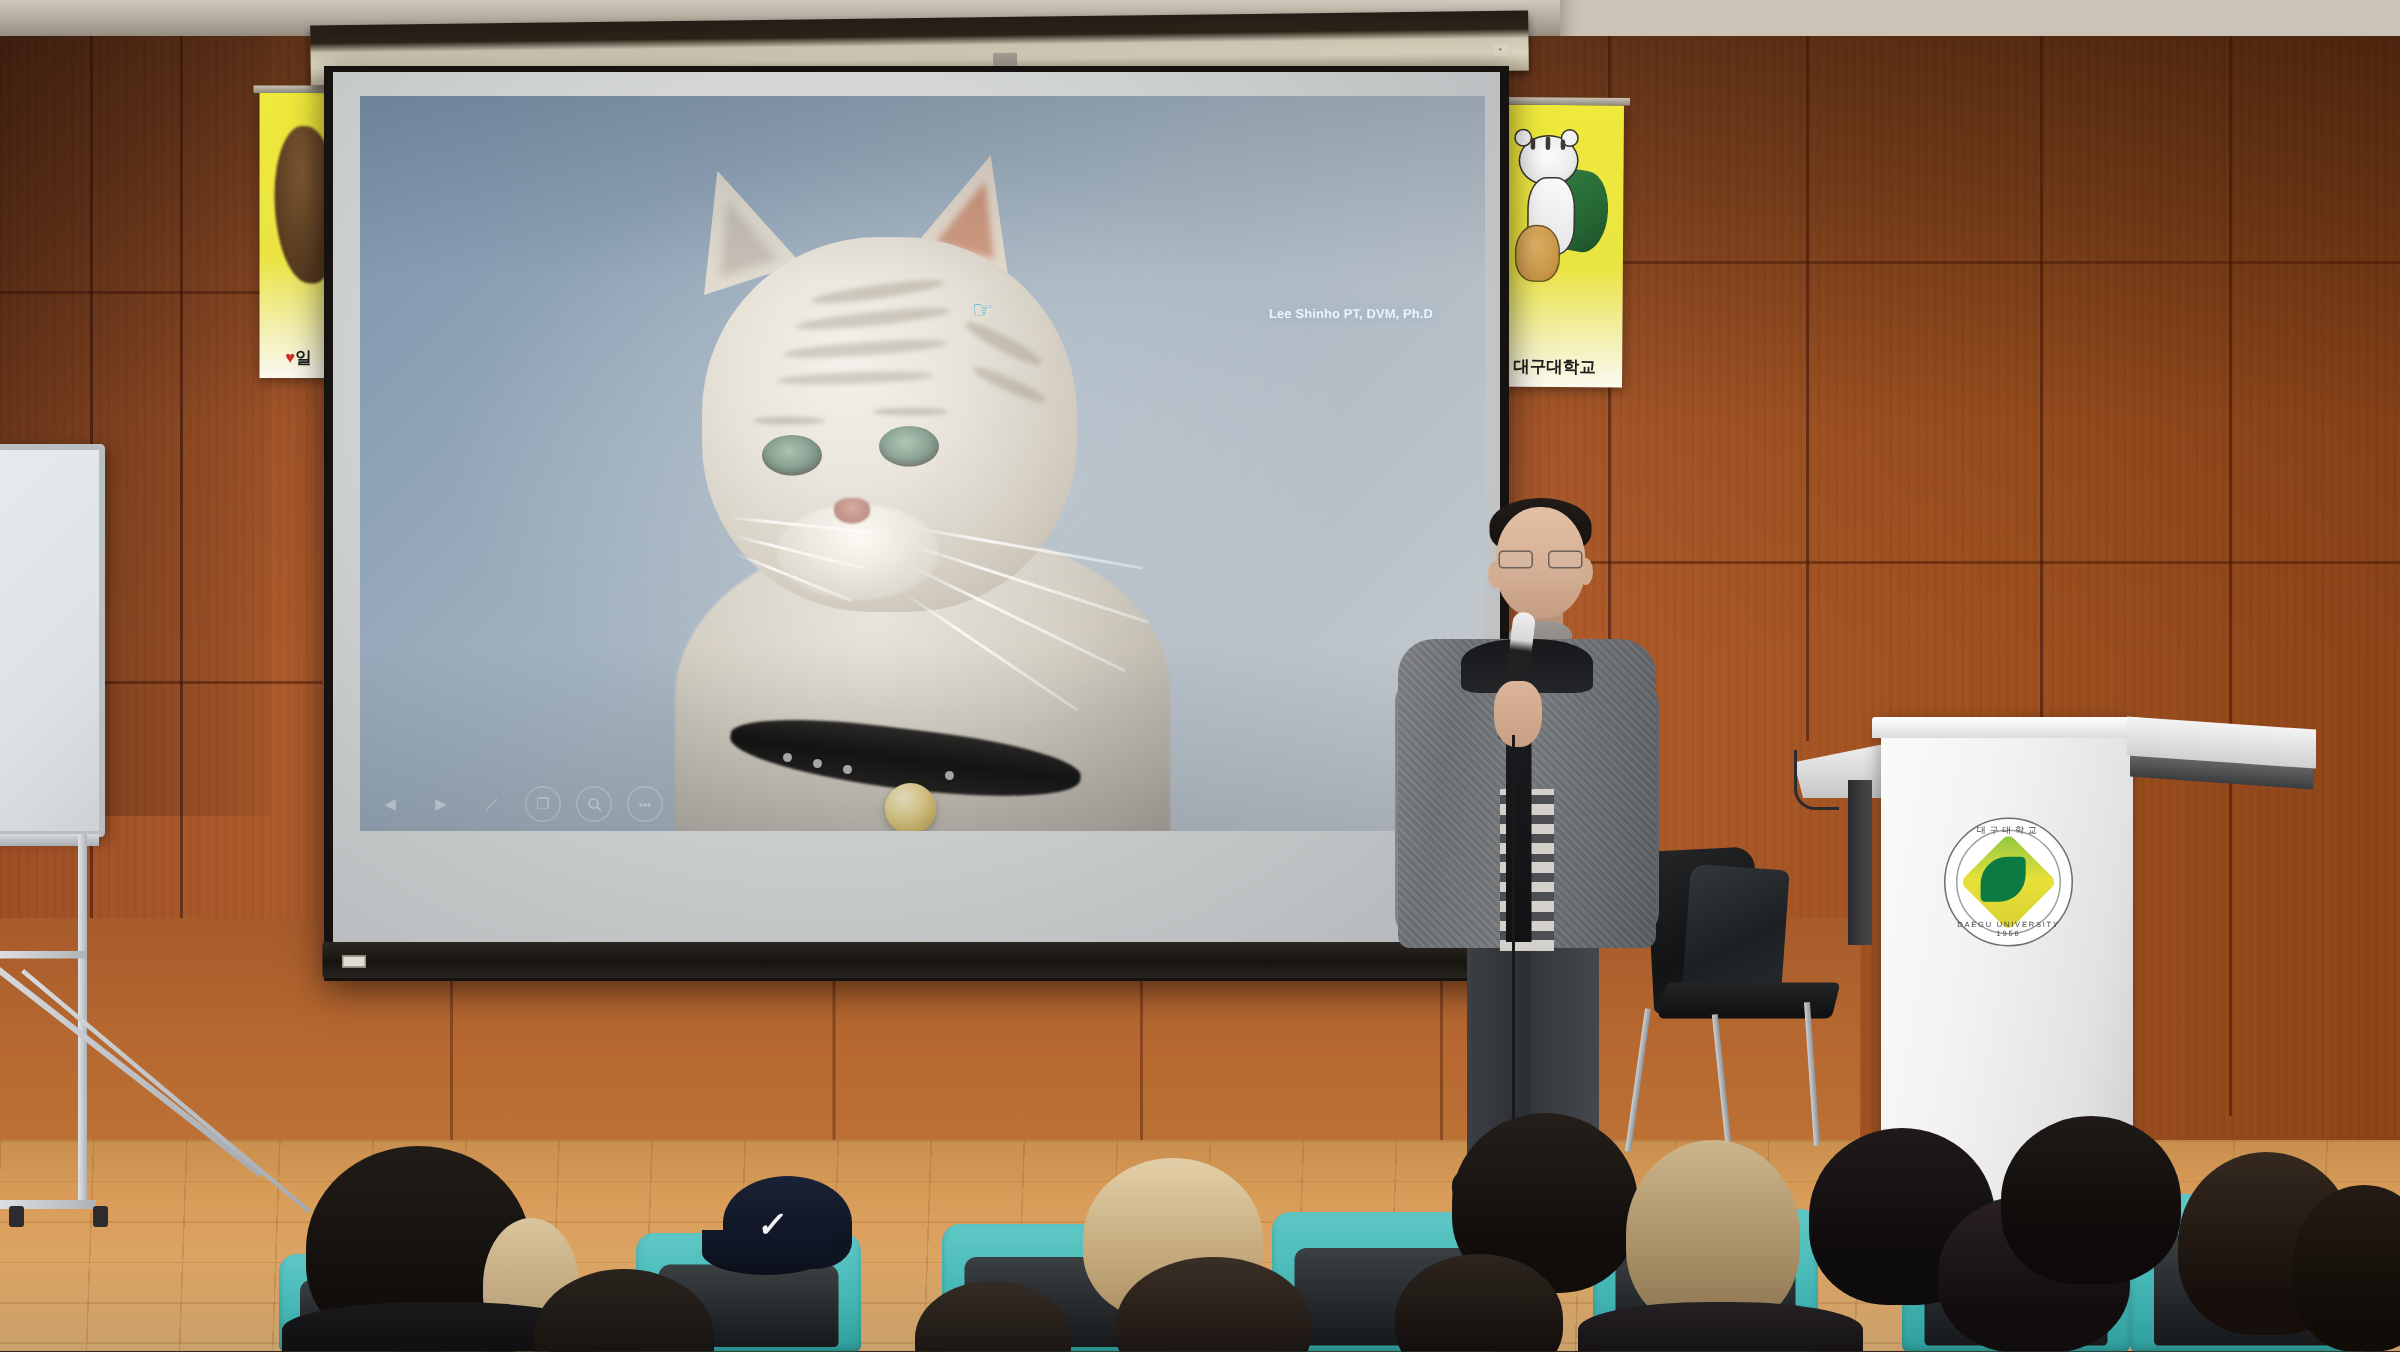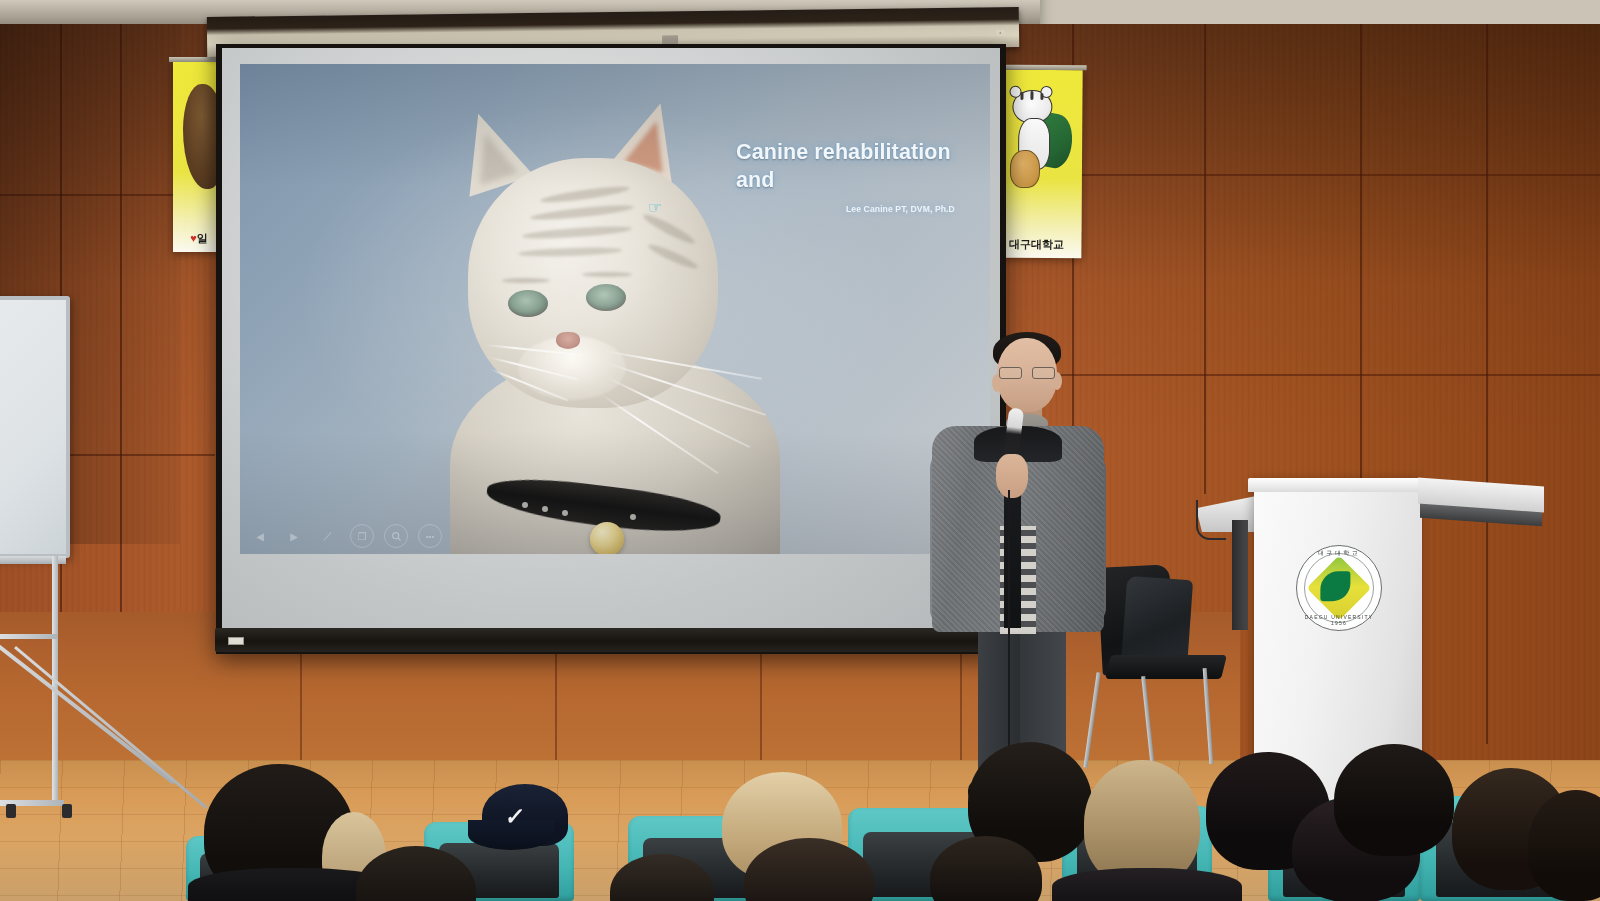--- a/index.html
+++ b/index.html
@@ -624,23 +624,22 @@
       <div class="collar-stud" style="left:172px; top:406px;"></div>
       <div class="collar-stud" style="left:240px; top:410px;"></div>
       <div class="bell"></div>
 
       <div class="cursor-icon">☞</div>
     </div>
 
     <div class="slide-vignette"></div>
 
     <div class="slide-title">
-      <div>Canine rehabilitation and</div>
-    </div>
-    <div class="slide-author">Lee Canine PT, DVM, Ph.D</div>
+    </div>
+    <div class="slide-author">Lee Shinho PT, DVM, Ph.D</div>
 
     <div class="viewer-toolbar">
       <div class="vt-btn plain">◀</div>
       <div class="vt-btn plain">▶</div>
       <div class="vt-btn plain">／</div>
       <div class="vt-btn">❐</div>
       <div class="vt-btn">
         <svg width="11" height="11" viewBox="0 0 16 16" fill="none" stroke="currentColor" stroke-width="1.6">
           <circle cx="6.8" cy="6.8" r="4.4"></circle>
             <line x1="10.2" y1="10.2" x2="14" y2="14"></line>

